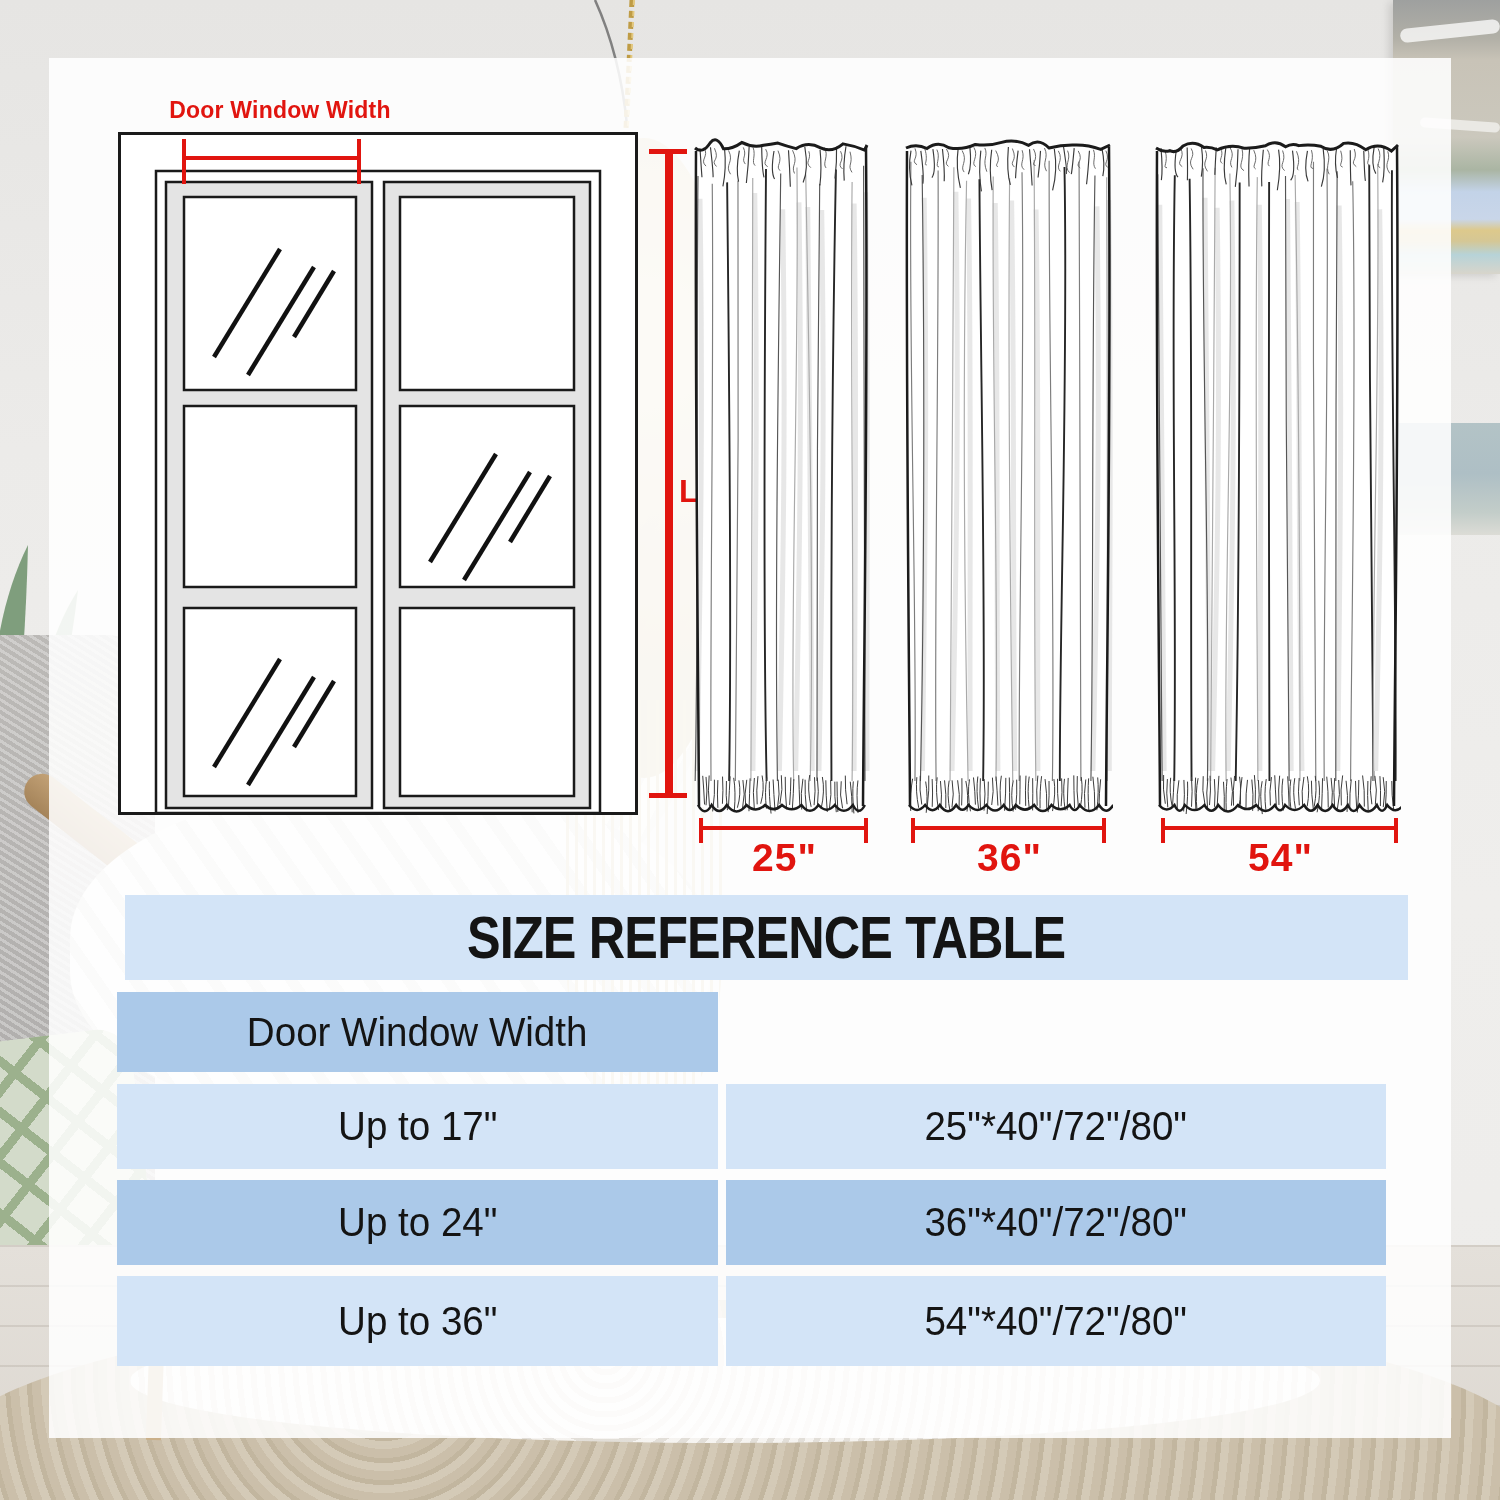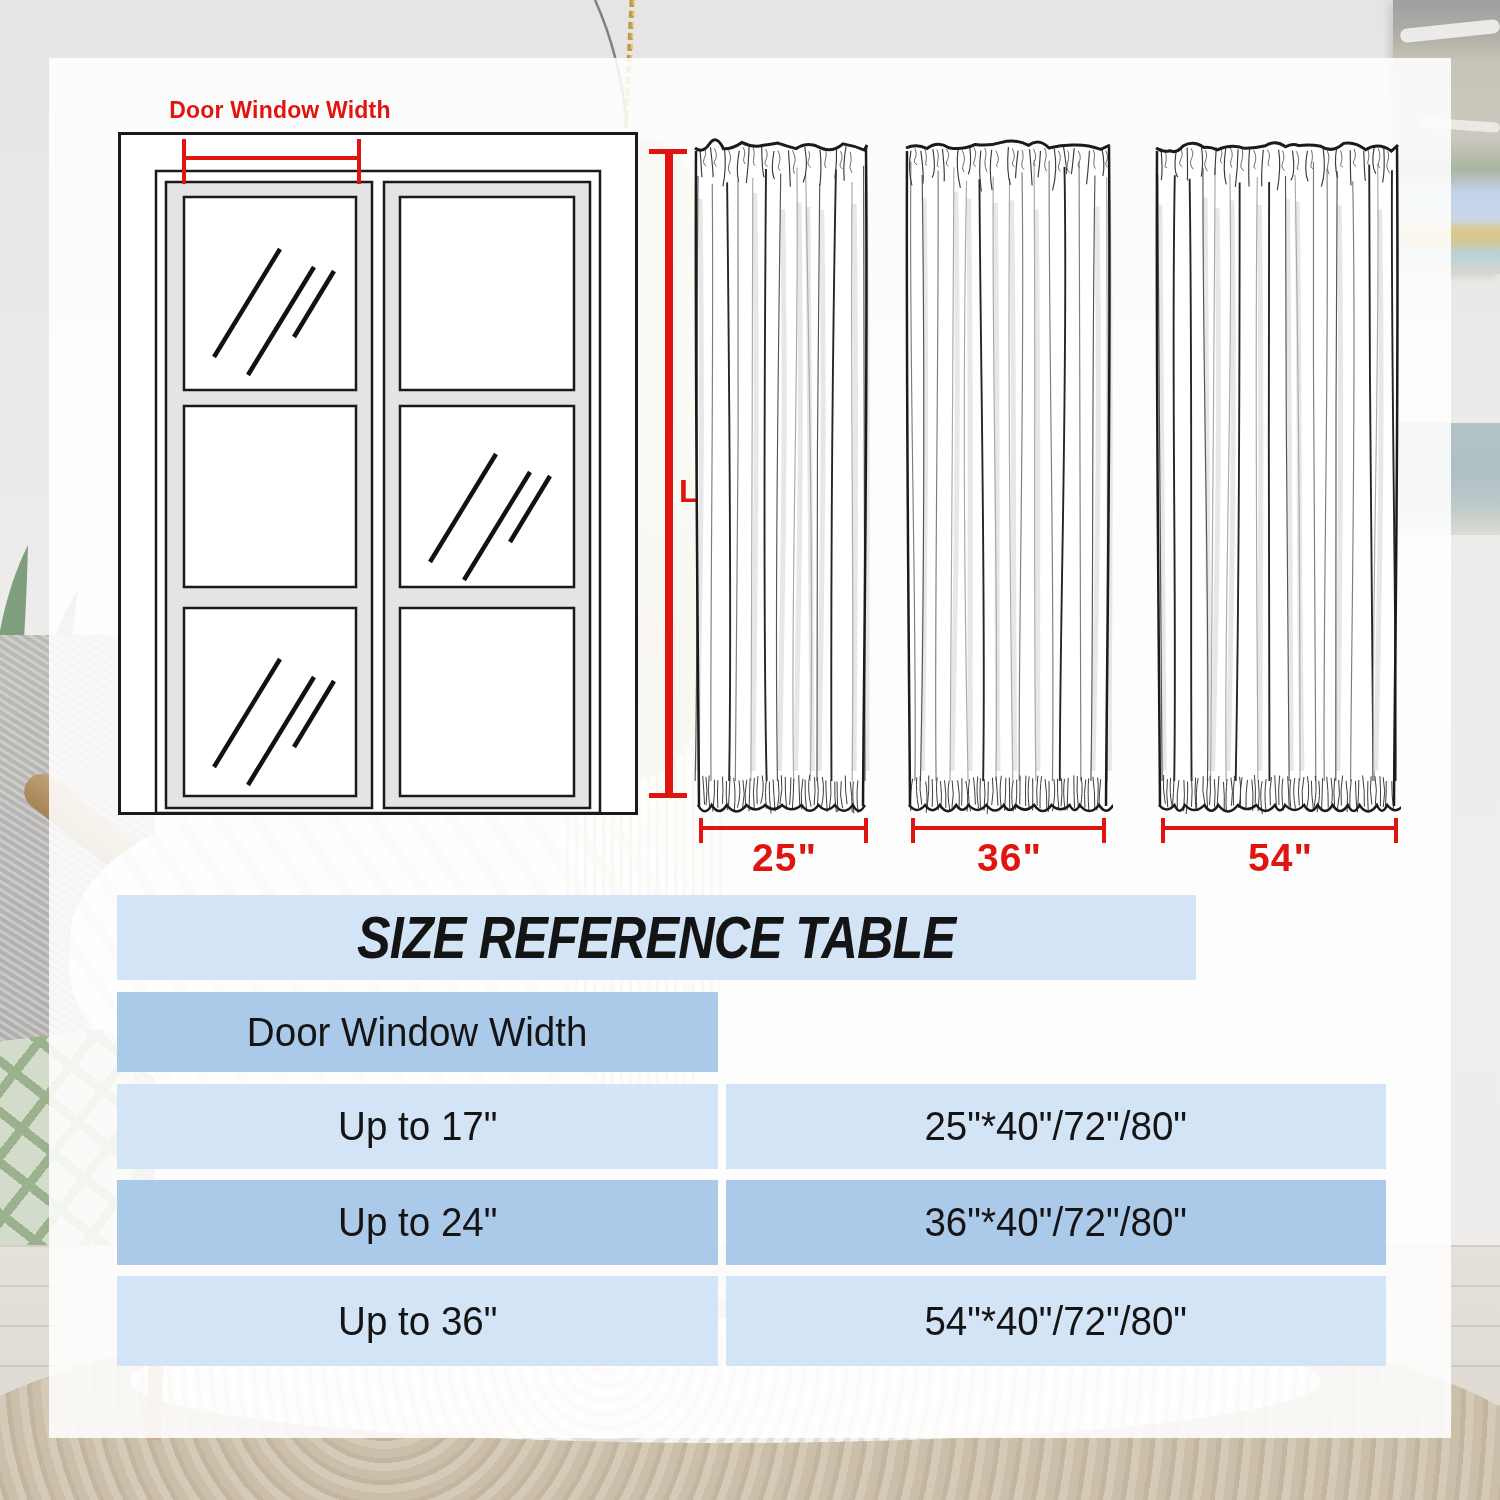--- a/index.html
+++ b/index.html
@@ -64,21 +64,21 @@
   .wtick{top:818px;width:4px;height:25px;}
   .wlabel{top:836px;height:44px;font-size:39px;text-align:center;letter-spacing:1px;}
 
   
   .door-svg{left:118px;top:132px;}
   .curtain{top:131px;}
   .c1{left:692px;} .c2{left:903px;} .c3{left:1153px;}
 
   
   .table{left:117px;top:895px;width:1269px;height:471px;color:#141414;}
-  .t-band{position:absolute;left:0;width:1079px;display:flex;align-items:center;justify-content:center;font-style:italic;}
+  .t-band{position:absolute;left:8px;width:1283px;display:flex;align-items:center;justify-content:center;}
   .t-title{top:0;height:85px;background:#d3e4f7;}
   .t-title span{display:inline-block;transform:scaleX(.84);font-weight:700;font-size:60px;letter-spacing:-1px;white-space:nowrap;}
   .t-row{position:absolute;left:0;width:1269px;display:flex;}
   .t-header{top:97px;height:80px;}
   .r1{top:189px;height:85px;}
   .r2{top:285px;height:85px;}
   .r3{top:381px;height:90px;}
   .cell{display:flex;align-items:center;justify-content:center;height:100%;}
   .cell.cl{width:601px;}
   .cell.cr{width:660px;margin-left:8px;}

